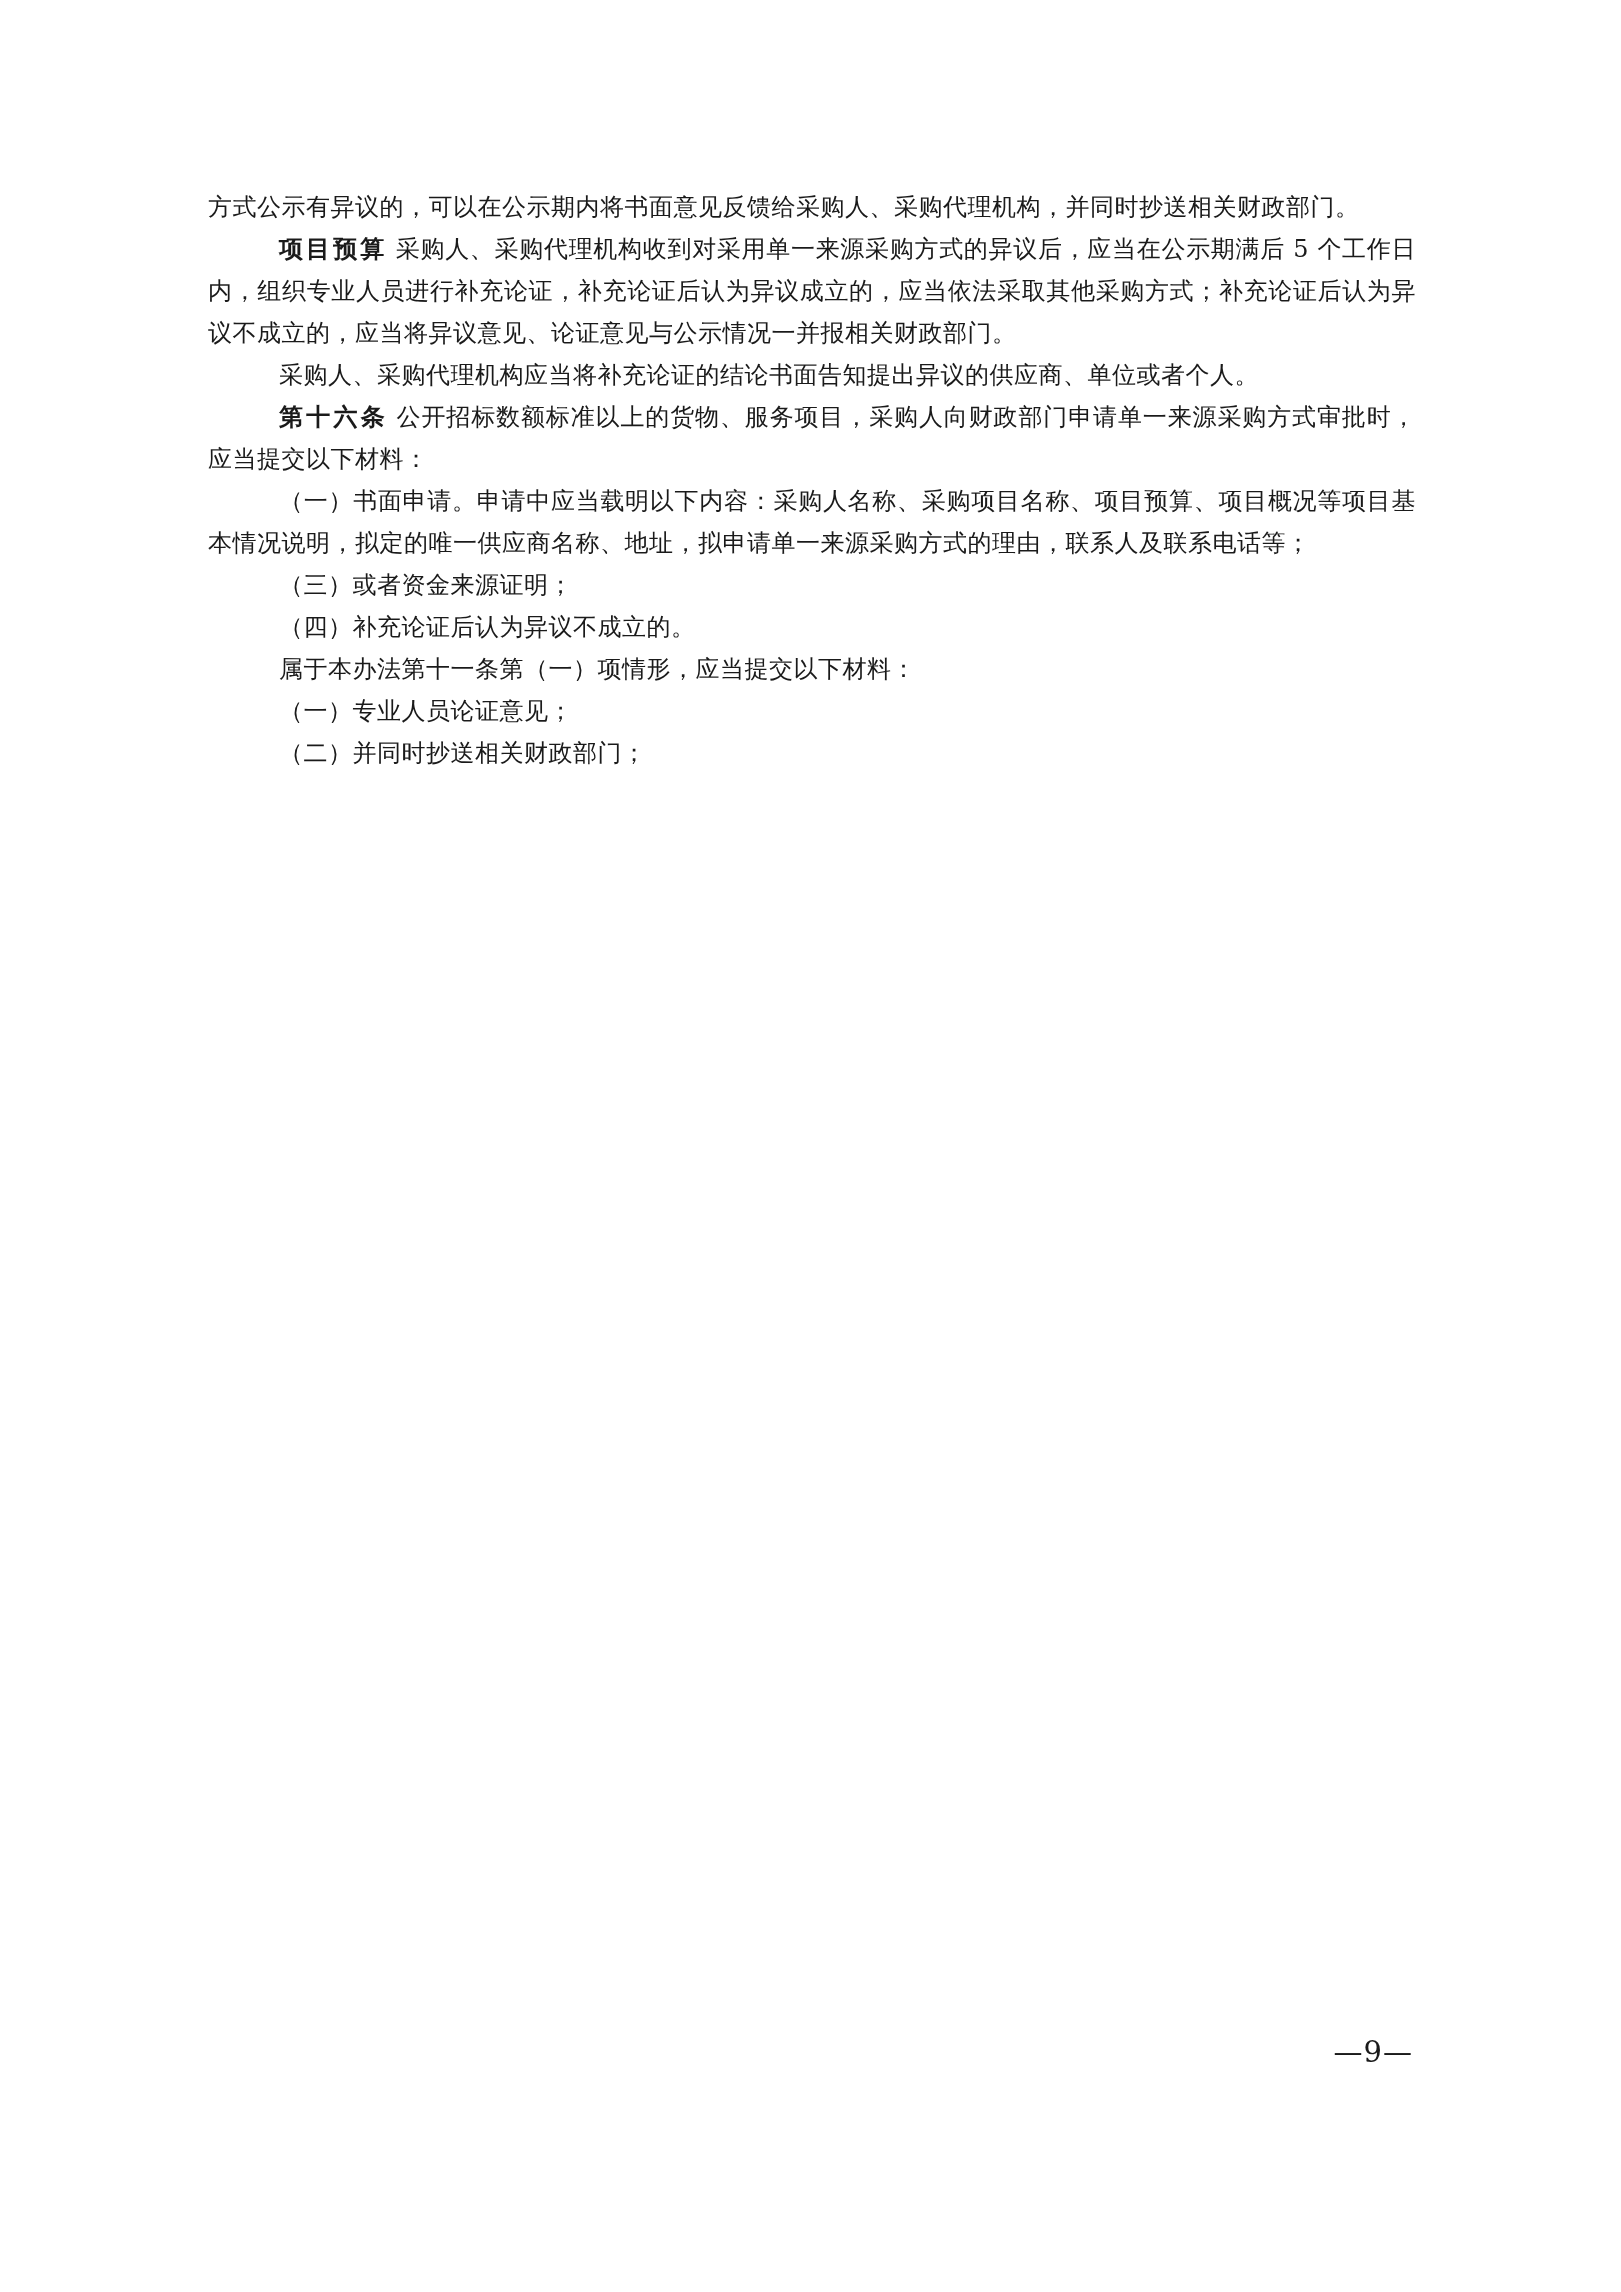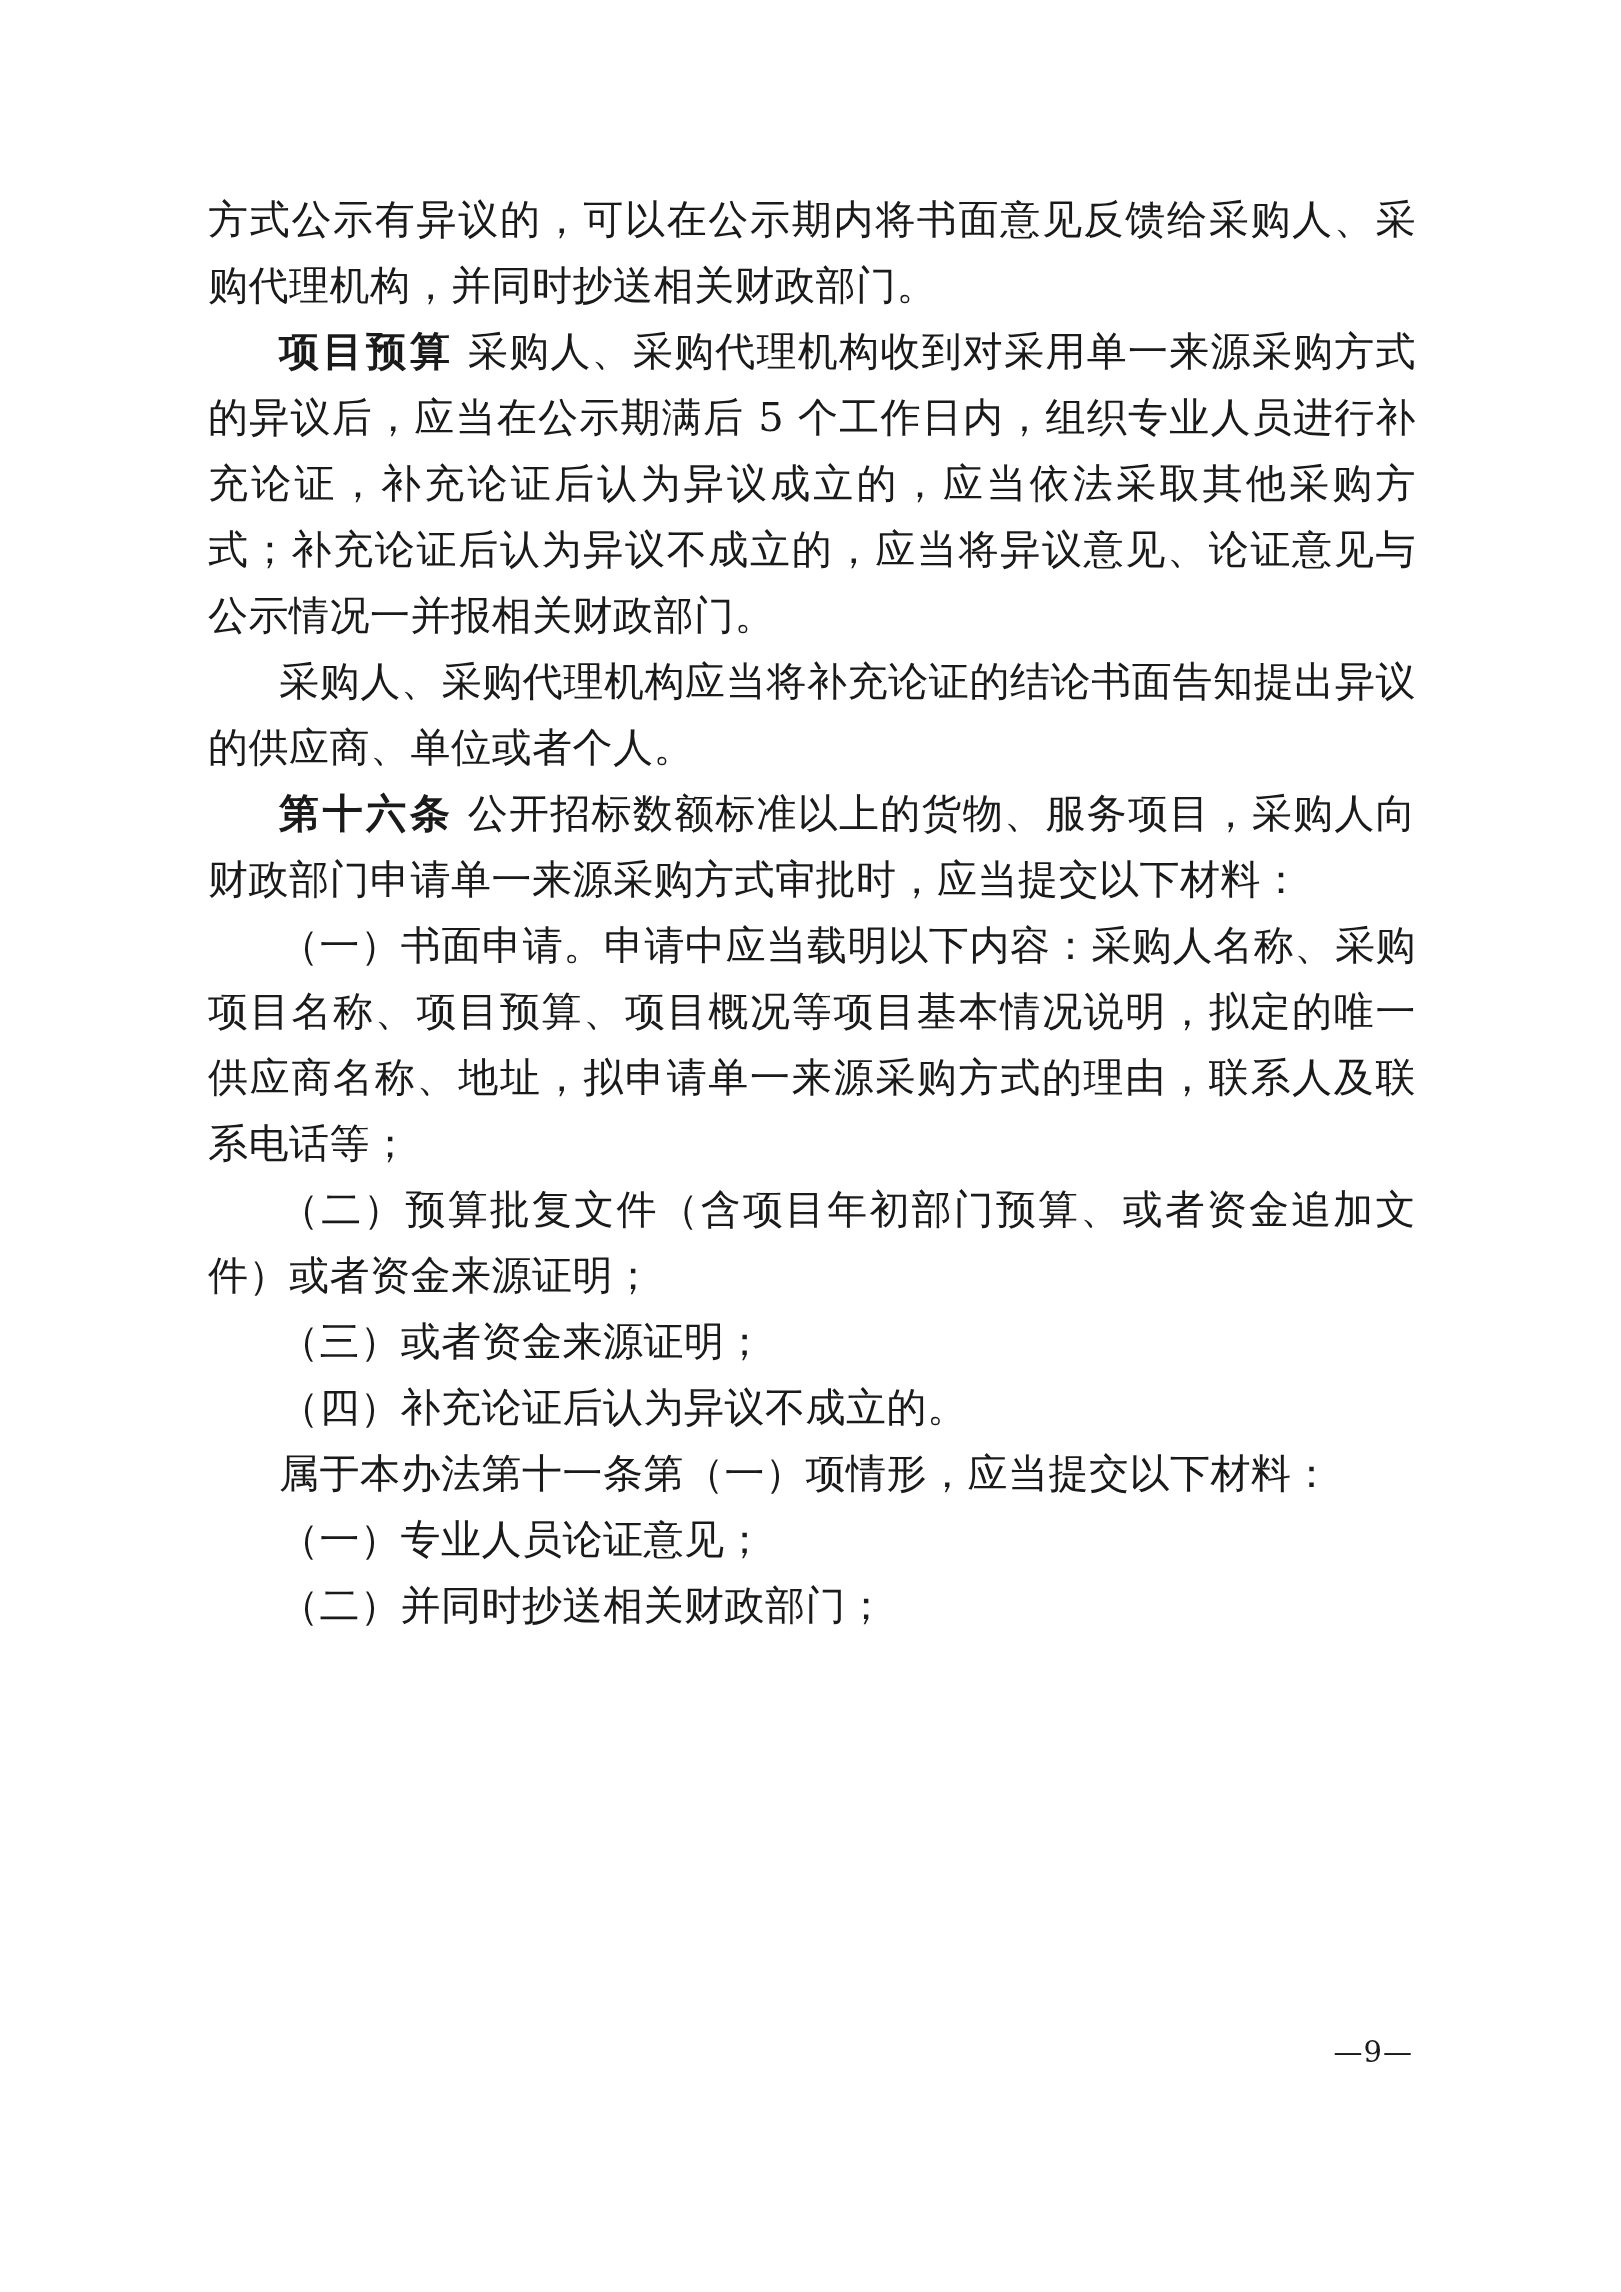--- a/index.html
+++ b/index.html
@@ -17,22 +17,22 @@
     overflow: hidden;
   }
   .content {
     position: absolute;
     left: 208px;
     top: 186px;
     width: 1208px;
   }
   .para {
     font-family: "DejaVu Serif", "Liberation Serif", serif;
-    font-size: 40px;
-    line-height: 66px;
+    font-size: 24px;
+    line-height: 42px;
     color: #1a1a1a;
     text-align: justify;
     text-justify: inter-ideograph;
     margin: 0;
     letter-spacing: 0.5px;
   }
   .indent {
     text-indent: 71px;
   }
   .art-label {
@@ -70,23 +70,20 @@
 
     <p class="para indent">
       <span class="art-label">第十六条</span>
       <span>公开招标数额标准以上的货物、服务项目，采购人向财政部门申请单一来源采购方式审批时，应当提交以下材料：</span>
     </p>
 
     <p class="para indent">
       <span>（一）书面申请。申请中应当载明以下内容：采购人名称、采购项目名称、项目预算、项目概况等项目基本情况说明，拟定的唯一供应商名称、地址，拟申请单一来源采购方式的理由，联系人及联系电话等；</span>
     </p>
 
-    <p class="para indent">
-      <span>（二）预算批复文件（含项目年初部门预算、或者资金追加文件）或者资金来源证明；</span>
-    </p>
 
     <p class="para indent">
       <span>（三）或者资金来源证明；</span>
     </p>
 
     <p class="para indent">
       <span>（四）补充论证后认为异议不成立的。</span>
     </p>
 
     <p class="para indent">

